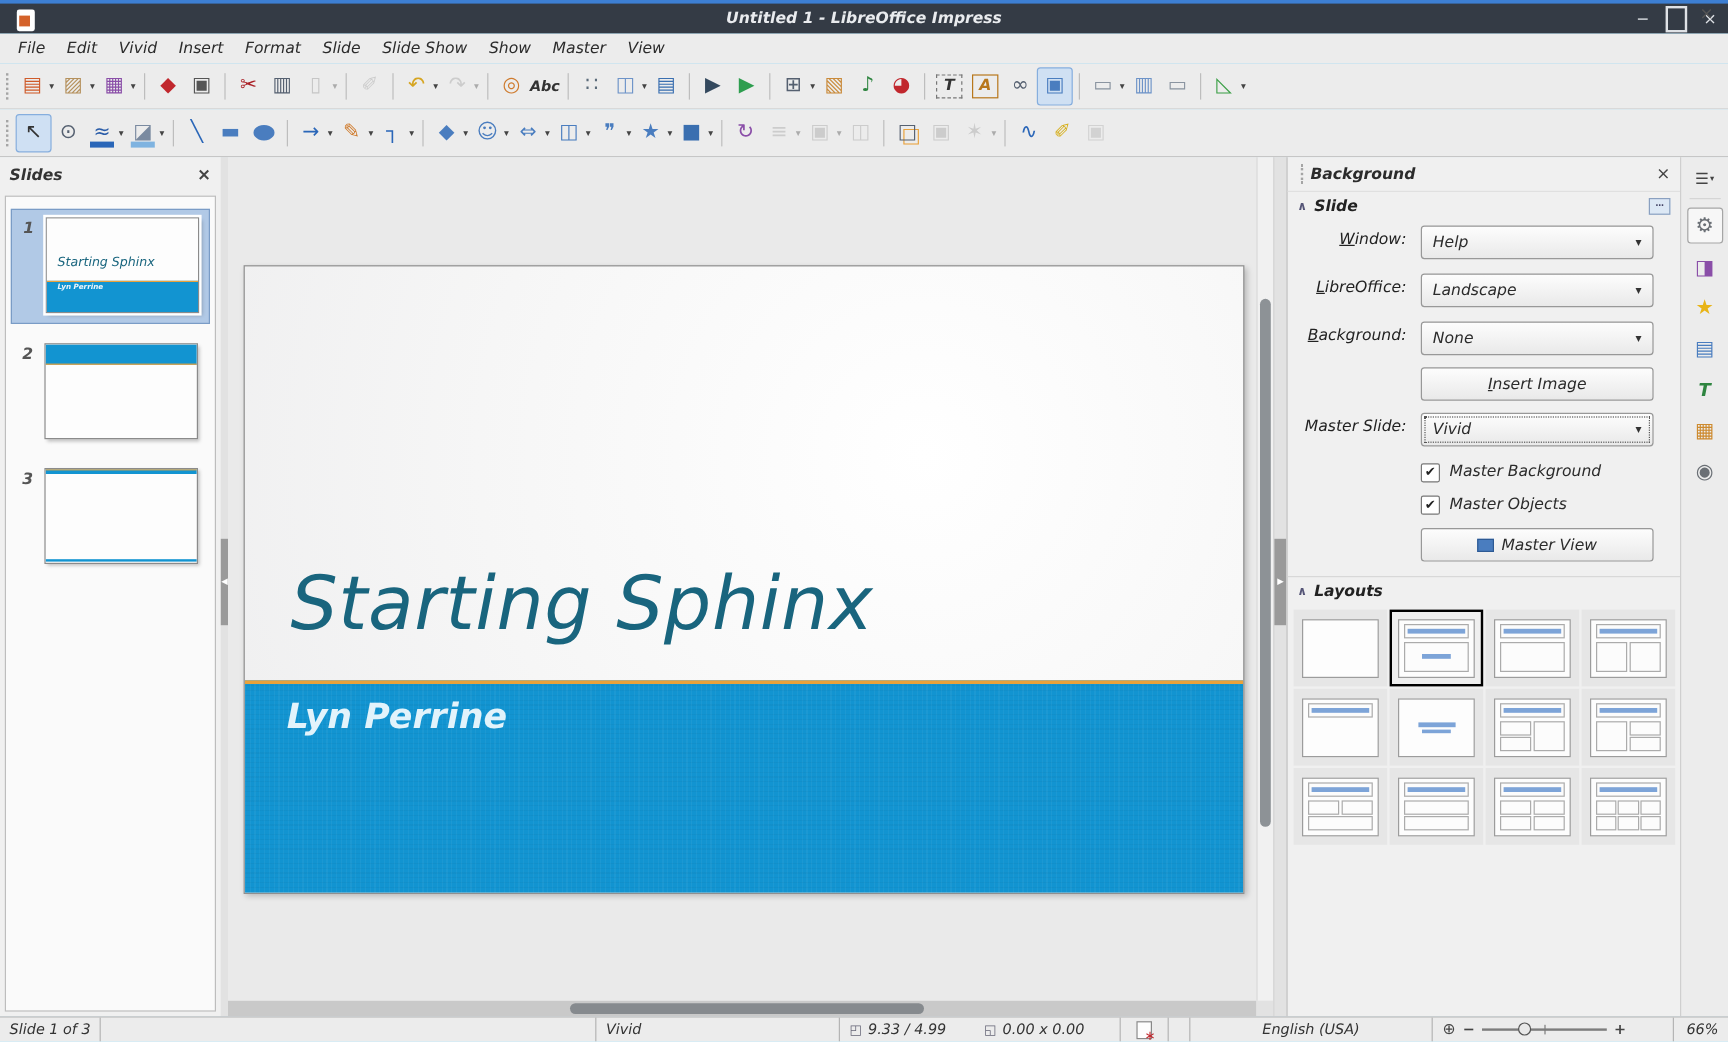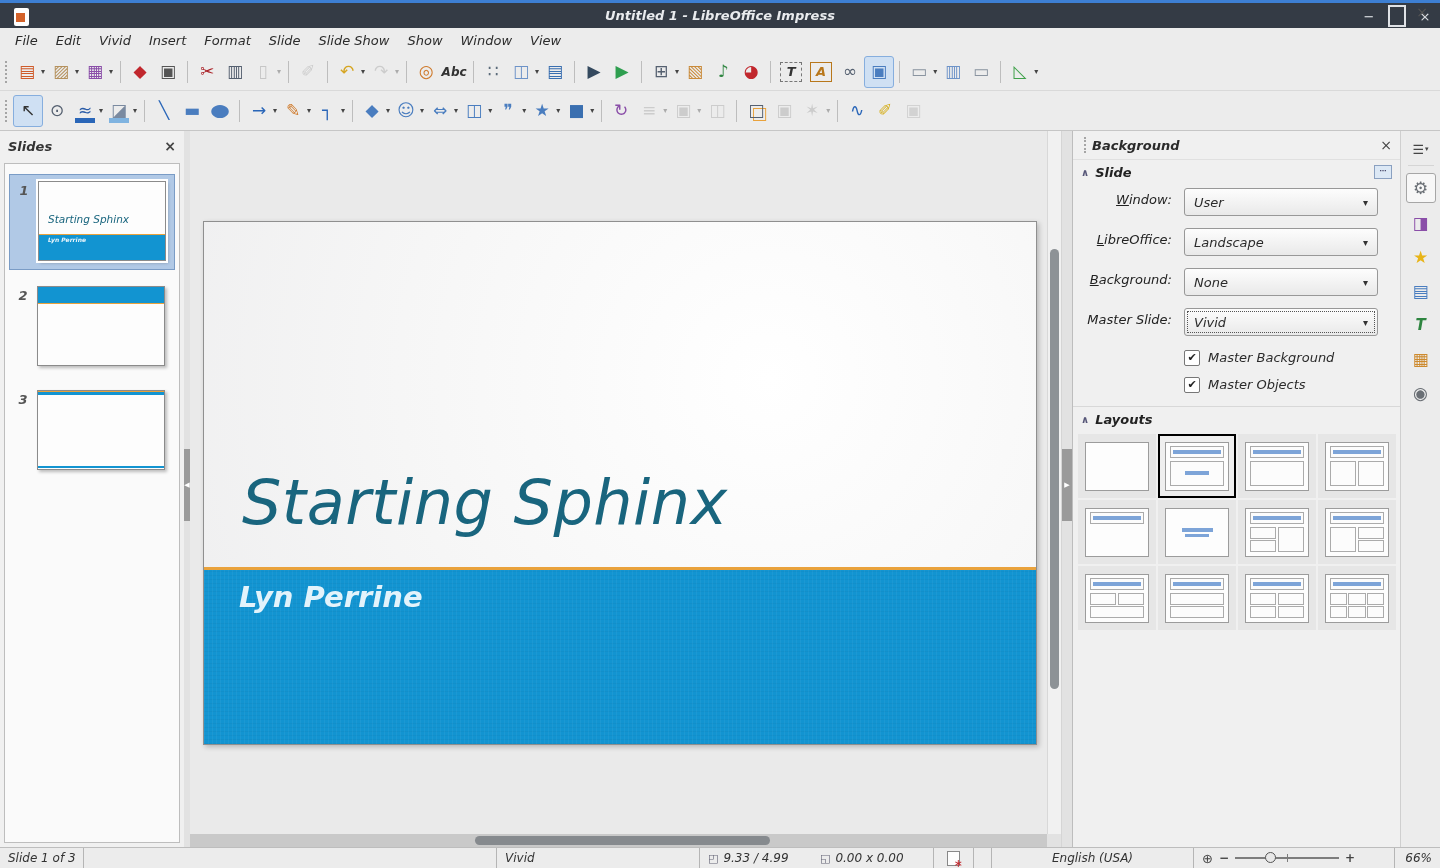--- a/index.html
+++ b/index.html
@@ -151,21 +151,21 @@
   <div class="menubar">
 
   <span class="menu-item">File</span>
       <span class="menu-item">Edit</span>
       <span class="menu-item">Vivid</span>
       <span class="menu-item">Insert</span>
       <span class="menu-item">Format</span>
       <span class="menu-item">Slide</span>
       <span class="menu-item">Slide Show</span>
       <span class="menu-item">Show</span>
-      <span class="menu-item">Window</span>
+      <span class="menu-item">Master</span>
       <span class="menu-item">View</span>
     </div>
   <span class="menu-close">×</span>
 
   <div class="tb tb1">
     <span class="drag"></span>
 
   <span class="tbtn">
         <span class="icon" style="color: rgb(207, 91, 42);">▤</span>
         <span class="dd">▾</span>
@@ -484,52 +484,63 @@
 
       <div class="sec-head">
         <span class="caret">∧</span>
         <span>Slide</span>
         <span class="launch">⋯</span>
       </div>
 
       <div class="prow">
         <span class="plabel"><span class="u1">Window:</span></span>
         <div class="combo" style="top:4px">
-          <span class="val">User</span>
+          <span class="val">Help</span>
           <span class="arr">▾</span>
         </div>
       </div>
       <div class="prow">
         <span class="plabel"><span class="u1">LibreOffice:</span></span>
         <div class="combo" style="top:4px">
           <span class="val">Landscape</span>
           <span class="arr">▾</span>
         </div>
       </div>
       <div class="prow">
         <span class="plabel"><span class="u1">Background:</span></span>
         <div class="combo" style="top:4px">
           <span class="val">None</span>
           <span class="arr">▾</span>
         </div>
       </div>
+      <div class="prow" style="height:36px">
+        <div class="sbtn" style="top:2px">
+          <span class="u1">Insert Image</span>
+        </div>
+      </div>
       <div class="prow">
         <span class="plabel">Master Slide:</span>
         <div class="combo focused" style="top:4px">
           <span class="val">Vivid</span>
           <span class="arr">▾</span>
         </div>
       </div>
       <div class="cbrow">
         <span class="cb">✔</span>
         <span>Master Background</span>
       </div>
       <div class="cbrow">
         <span class="cb">✔</span>
         <span>Master Objects</span>
+      </div>
+      <div class="prow" style="height:38px">
+        <div class="sbtn" style="top:6px">
+          <span class="bicon"></span>
+          <span>Master View</span>
+        </div>
       </div>
 
       <div class="layouts-wrap">
         <div class="sec-head">
           <span class="caret">∧</span>
           <span>Layouts</span>
         </div>
         <div class="lgrid">
 
         <div class="lcell">

